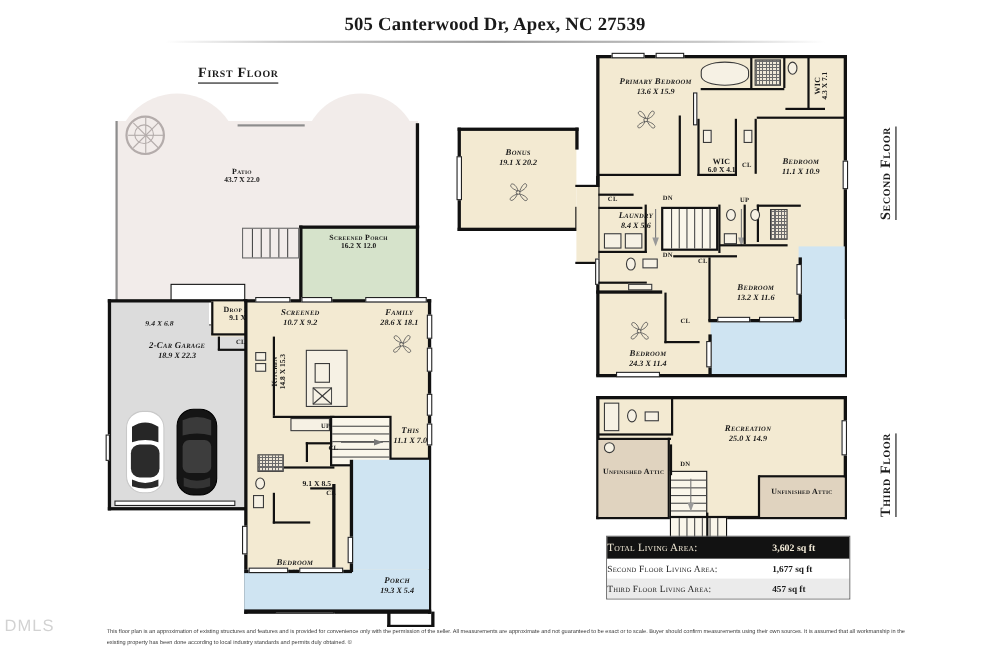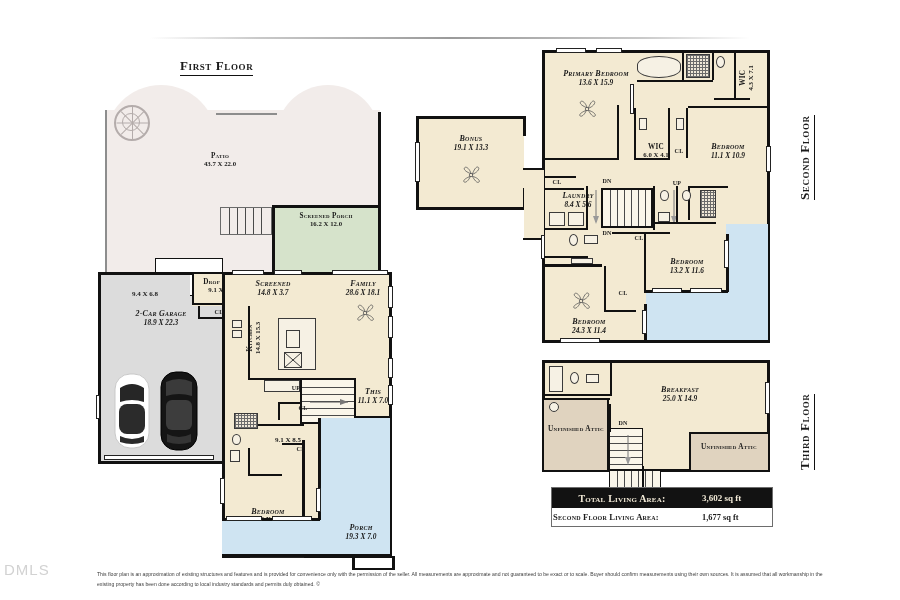--- a/index.html
+++ b/index.html
@@ -65,41 +65,42 @@
   .fx.r{border-radius:50%;}
   .fx.oval{border-radius:50%/40%;}
   .fx.grid{background:
      repeating-linear-gradient(0deg,#6b6b6b 0 1px,transparent 1px 3px),
      repeating-linear-gradient(90deg,#6b6b6b 0 1px,transparent 1px 3px),#efe8d8;}
 
   
   #area-table{position:absolute;left:551px;top:487px;width:222px;
      border:1px solid #6d6d6d;box-sizing:border-box;}
   #area-table .row{display:flex;align-items:center;height:18px;box-sizing:border-box;}
-  #area-table .row .k{flex:1 1 auto;text-align:center;padding-right:10px;
-     font-weight:bold;font-size:8.6px;font-variant:small-caps;letter-spacing:.2px;}
+  #area-table .row .k{flex:1 1 auto;text-align:left;padding-right:10px;
+     font-weight:normal;font-size:8.6px;font-variant:small-caps;letter-spacing:.2px;}
   #area-table .row .v{width:70px;text-align:left;font-weight:bold;font-size:8.4px;}
   #area-table .row.total{background:#121212;color:#f2ead7;height:20px;}
   #area-table .row.total .k{font-size:10px;}
   #area-table .row.total .v{font-size:9px;}
   #area-table .row.alt{background:#ebebeb;}
   #area-table .row.plain{background:#ffffff;gap:32px;}
 
   
   #disclaimer{position:absolute;left:97px;top:570px;width:740px;
      font-family:"Liberation Sans",sans-serif;font-size:5.1px;line-height:1.95;
      color:#3c3c3c;text-align:left;}
   #watermark{position:absolute;left:4px;top:561px;font-size:15px;
      letter-spacing:1px;color:#d2d2d2;font-family:"Liberation Sans",sans-serif;}
 </style>
 </head>
 <body>
 
 <div class="stage">
 
+  <div id="page-title">505 Canterwood Dr, Apex, NC 27539</div>
   <div id="title-rule"></div>
 
   <div class="floor-cap" style="left:180px;top:58px;">First Floor</div>
 
   <div>
 
     <div class="room fill-patio" style="left:105px;top:110px;width:275px;height:185px;"></div>
 
     <div class="room fill-patio" style="left:105px;top:85px;width:112px;height:60px;border-radius:56px 56px 0 0;"></div>
 
@@ -137,21 +138,21 @@
         <i style="left:16px"></i>
         <i style="left:24px"></i>
         <i style="left:32px"></i>
         <i style="left:40px"></i>
     </div>
 
     <div class="room fill-white" style="left:155px;top:258px;width:68px;height:38px;border:1.4px solid #111;box-sizing:border-box;"></div>
 
     <div class="room fill-garage" style="left:100px;top:274px;width:90px;height:40px;"></div>
     <div class="lbl" style="left:100px;top:291px;width:90px;">
-      <span class="dim" style="font-size:7px;font-weight:bold;">9.4 X 6.8</span>
+      <span class="dim" style="font-size:7px;font-weight:bold;font-style:italic;">9.4 X 6.8</span>
     </div>
 
     <div class="room fill-garage" style="left:100px;top:296px;width:122px;height:166px;"></div>
     <div class="wall" style="left:98px;top:272px;width:2.5px;height:192px;"></div>
     <div class="wall" style="left:98px;top:272px;width:126px;height:2.5px;"></div>
     <div class="wall" style="left:98px;top:461px;width:126px;height:2.5px;"></div>
     <div class="wall" style="left:221px;top:272px;width:2.5px;height:30px;"></div>
     <div class="win" style="left:96px;top:395px;width:4px;height:24px;"></div>
     <div class="win" style="left:104px;top:455px;width:110px;height:5px;"></div>
 
@@ -195,21 +196,21 @@
     <div class="win" style="left:388px;top:316px;width:5px;height:22px;"></div>
     <div class="win" style="left:388px;top:358px;width:5px;height:20px;"></div>
     <div class="win" style="left:388px;top:385px;width:5px;height:20px;"></div>
 
     <div class="win" style="left:232px;top:270px;width:32px;height:5px;"></div>
     <div class="win" style="left:274px;top:270px;width:28px;height:5px;"></div>
     <div class="win" style="left:332px;top:270px;width:56px;height:5px;"></div>
 
     <div class="lbl big" style="left:230px;top:280px;width:86px;">
       <span>Screened</span>
-      <span class="dim">14.8 X 3.7</span>
+      <span class="dim">10.7 X 9.2</span>
     </div>
 
     <div class="lbl big" style="left:320px;top:280px;width:86px;">
       <span>Family</span>
       <span class="dim">28.6 X 18.1</span>
     </div>
     <svg class="fan" style="left:352px;top:300px;" viewBox="0 0 40 40">
       <g fill="none" stroke="#555" stroke-width="1.2">
         <circle cx="20" cy="20" r="2.6"></circle>
         <path d="M20 18 C18 10 12 6 10 9 C8 12 14 16 20 18Z"></path>
@@ -283,21 +284,21 @@
     </div>
     <div class="win" style="left:250px;top:553px;width:54px;height:5px;"></div>
 
     <div class="room fill-porch-blue" style="left:320px;top:418px;width:70px;height:100px;"></div>
     <div class="room fill-porch-blue" style="left:222px;top:518px;width:168px;height:38px;"></div>
     <div class="wall" style="left:318px;top:418px;width:2.5px;height:102px;"></div>
     <div class="wall" style="left:222px;top:518px;width:98px;height:2.5px;"></div>
     <div class="wall" style="left:222px;top:554px;width:170px;height:2.5px;"></div>
     <div class="lbl big" style="left:330px;top:524px;width:62px;">
       <span>Porch</span>
-      <span class="dim">19.3 X 7.0</span>
+      <span class="dim">19.3 X 5.4</span>
     </div>
     <div class="win" style="left:226px;top:516px;width:36px;height:5px;"></div>
     <div class="win" style="left:272px;top:516px;width:40px;height:5px;"></div>
     <div class="win" style="left:316px;top:488px;width:5px;height:24px;"></div>
     <div class="win" style="left:220px;top:478px;width:5px;height:26px;"></div>
     <div class="wall" style="left:352px;top:556px;width:2.5px;height:14px;"></div>
     <div class="wall" style="left:392px;top:556px;width:2.5px;height:14px;"></div>
     <div class="wall" style="left:352px;top:568px;width:42px;height:2px;"></div>
   </div>
 
@@ -307,21 +308,21 @@
 
     <div class="room fill-interior" style="left:418px;top:118px;width:106px;height:90px;"></div>
     <div class="wall" style="left:416px;top:116px;width:110px;height:2.5px;"></div>
     <div class="wall" style="left:416px;top:116px;width:2.5px;height:94px;"></div>
     <div class="wall" style="left:416px;top:207px;width:110px;height:2.5px;"></div>
     <div class="wall" style="left:523px;top:116px;width:2.5px;height:20px;"></div>
     <div class="wall" style="left:523px;top:188px;width:2.5px;height:22px;"></div>
     <div class="win" style="left:415px;top:142px;width:5px;height:40px;"></div>
     <div class="lbl big" style="left:438px;top:135px;width:66px;">
       <span>Bonus</span>
-      <span class="dim">19.1 X 13.3</span>
+      <span class="dim">19.1 X 20.2</span>
     </div>
     <svg class="fan" style="left:458px;top:162px;" viewBox="0 0 40 40">
       <g fill="none" stroke="#555" stroke-width="1.2">
         <circle cx="20" cy="20" r="2.6"></circle>
         <path d="M20 18 C18 10 12 6 10 9 C8 12 14 16 20 18Z"></path>
         <path d="M22 19 C30 16 34 10 31 8 C28 6 24 13 22 19Z"></path>
         <path d="M22 22 C30 24 35 29 32 31 C29 33 25 27 22 22Z"></path>
         <path d="M19 22 C16 30 10 33 9 30 C8 27 14 24 19 22Z"></path>
       </g>
     </svg>
@@ -495,21 +496,21 @@
     </div>
     <div class="fx r" style="left:549px;top:402px;width:10px;height:10px;"></div>
 
     <div class="fx" style="left:549px;top:366px;width:14px;height:26px;"></div>
     <div class="fx r" style="left:570px;top:372px;width:9px;height:12px;"></div>
     <div class="fx" style="left:586px;top:374px;width:13px;height:9px;"></div>
     <div class="wall" style="left:610px;top:360px;width:2px;height:36px;"></div>
     <div class="wall" style="left:544px;top:394px;width:66px;height:2px;"></div>
 
     <div class="lbl big" style="left:634px;top:386px;width:92px;">
-      <span>Breakfast</span>
+      <span>Recreation</span>
       <span class="dim">25.0 X 14.9</span>
     </div>
     <div class="win" style="left:765px;top:382px;width:5px;height:32px;"></div>
 
     <div class="room fill-attic" style="left:690px;top:434px;width:78px;height:36px;"></div>
     <div class="wall" style="left:690px;top:432px;width:80px;height:2px;"></div>
     <div class="wall" style="left:689px;top:432px;width:2px;height:38px;"></div>
     <div class="lbl" style="left:690px;top:442px;width:78px;line-height:1.5;">
       <span>Unfinished Attic</span>
     </div>
@@ -540,18 +541,22 @@
 
   <div id="area-table">
     <div class="row total">
       <div class="k">Total Living Area:</div>
       <div class="v">3,602 sq ft</div>
     </div>
     <div class="row plain">
       <div class="k">Second Floor Living Area:</div>
       <div class="v">1,677 sq ft</div>
     </div>
+    <div class="row alt">
+      <div class="k">Third Floor Living Area:</div>
+      <div class="v">457 sq ft</div>
+    </div>
   </div>
 
   <div id="disclaimer">This floor plan is an approximation of existing structures and features and is provided for convenience only with the permission of the seller.  All measurements are approximate and not guaranteed to be exact or to scale.  Buyer should confirm measurements using their own sources.  It is assumed that all workmanship in the existing property has been done according to local industry standards and permits duly obtained.  ©</div>
   <div id="watermark">DMLS</div>
 
 </div>
 
 </body></html>

